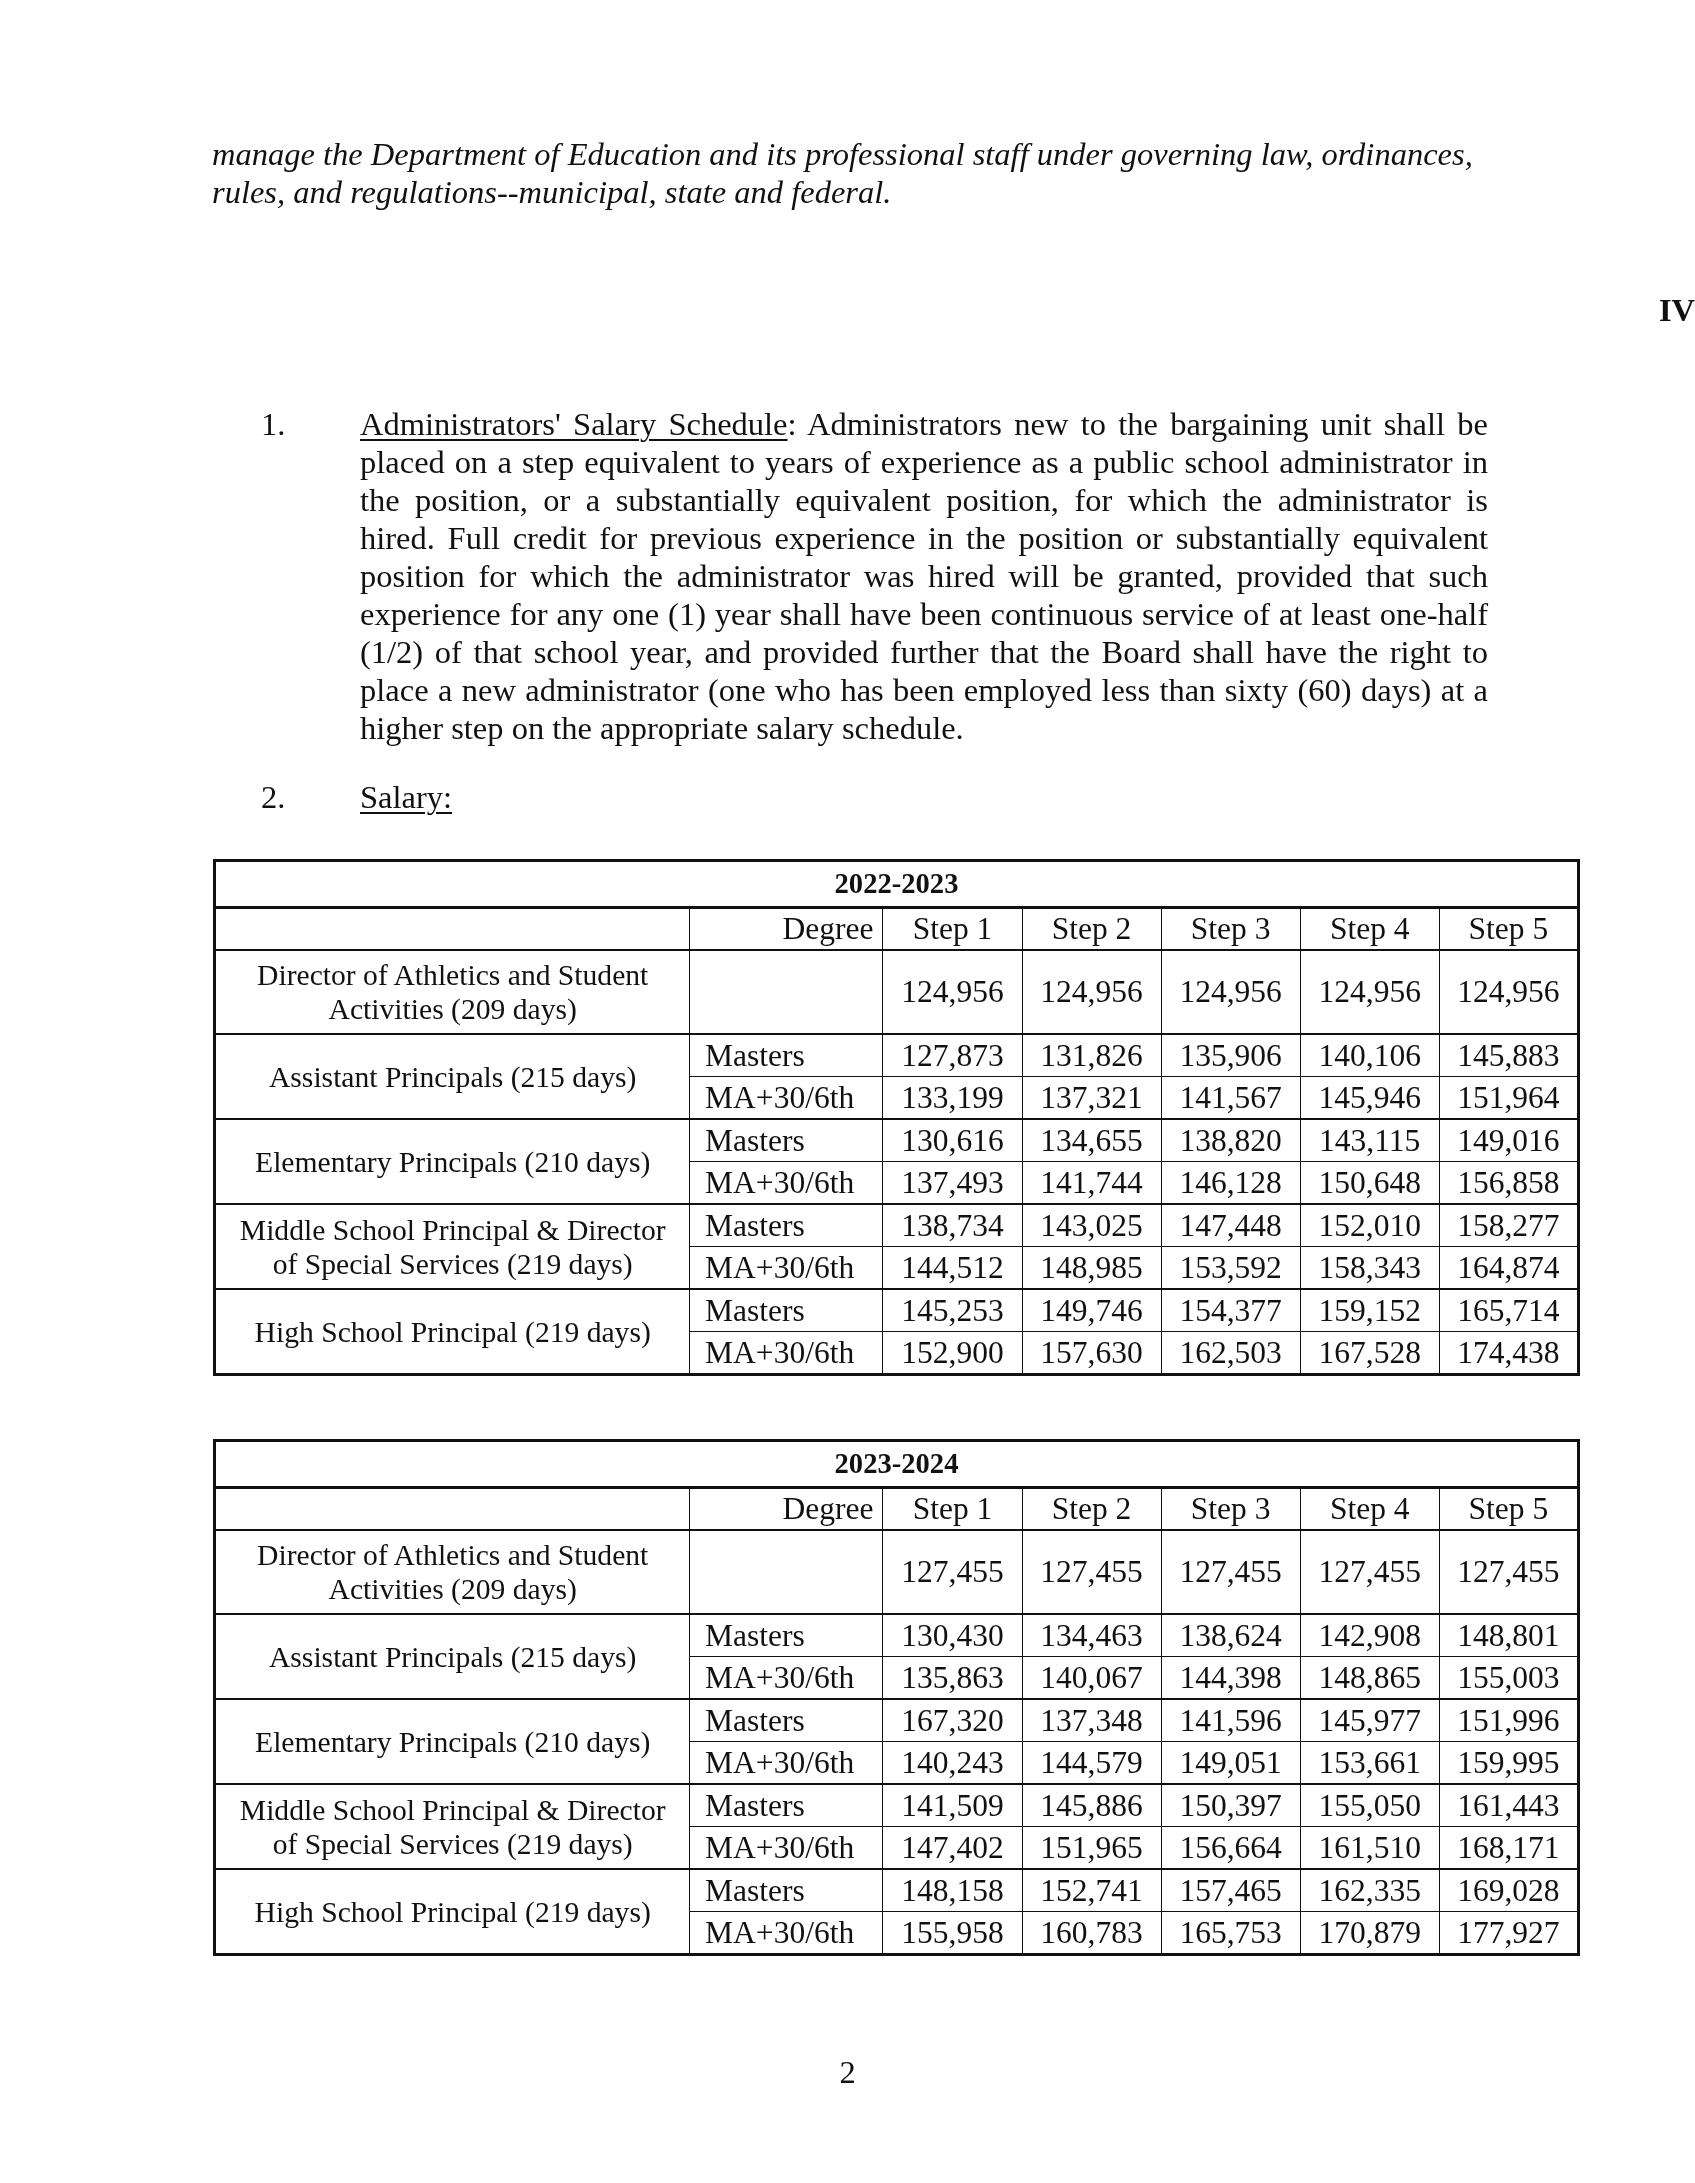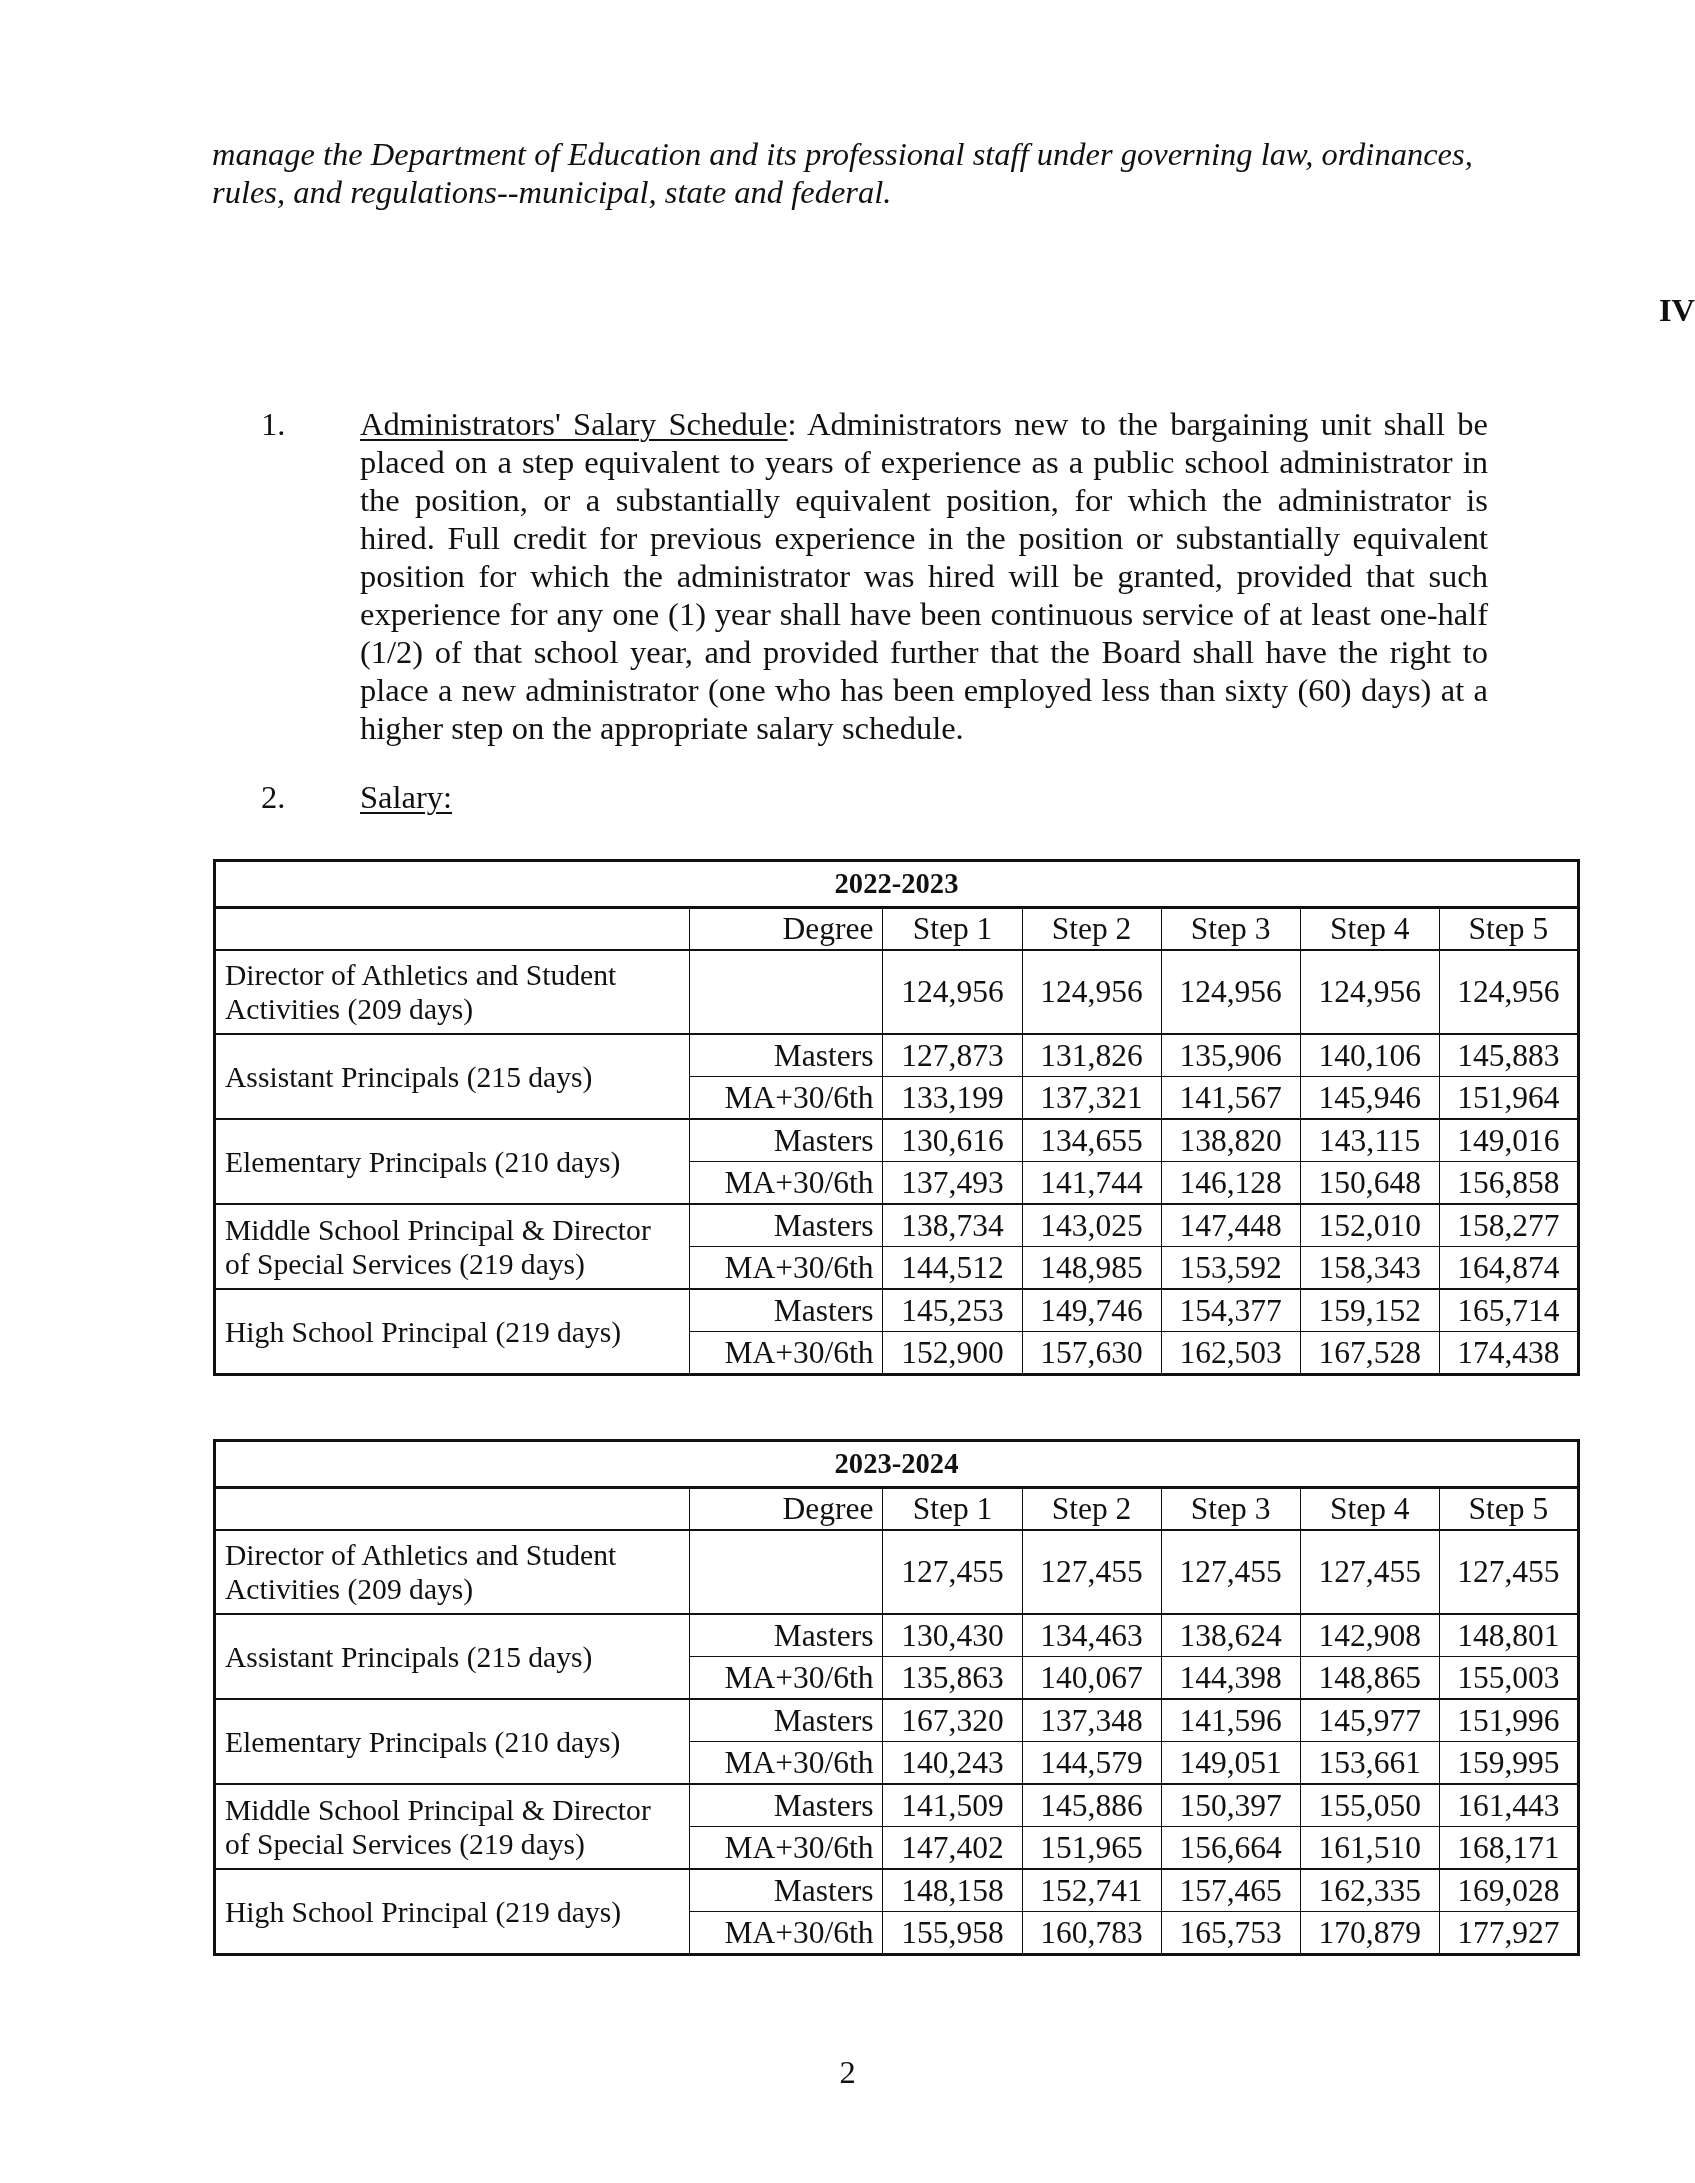--- a/index.html
+++ b/index.html
@@ -39,22 +39,22 @@
   table.salary td, table.salary th {
     border: 1.5px solid #111; padding: 0 8.9px; vertical-align: middle;
     font-weight: normal; line-height: 34px;
   }
   table.salary th.year {
     font-weight: bold; text-align: center; height: 44px; font-size: 28.6px;
     border-bottom: 3px solid #111;
   }
   table.salary tr.hdr td { height: 40px; text-align: center; border-bottom: 2.5px solid #111; }
   table.salary tr.hdr td.deg { text-align: right; padding-left: 14.8px; }
-  table.salary td.pos { text-align: left; font-size: 29.6px; line-height: 34px; padding-left: 9px; }
-  table.salary td.deg { text-align: right; padding-left: 14.8px; }
+  table.salary td.pos { text-align: center; font-size: 29.6px; line-height: 34px; padding-left: 9px; }
+  table.salary td.deg { text-align: left; padding-left: 14.8px; }
   table.salary td.num { text-align: center; }
   table.salary tr.dir td { height: 82px; border-bottom: 2.5px solid #111; }
   table.salary tr.m td { height: 41px; }
   table.salary tr.mp td { height: 41px; border-bottom: 2.5px solid #111; }
   table.salary tr.last td { border-bottom: 3px solid #111; }
   col.c-pos { width: 475px; }
   col.c-deg { width: 193px; }
   col.c-step { width: 139px; }
 
   .page-num {

